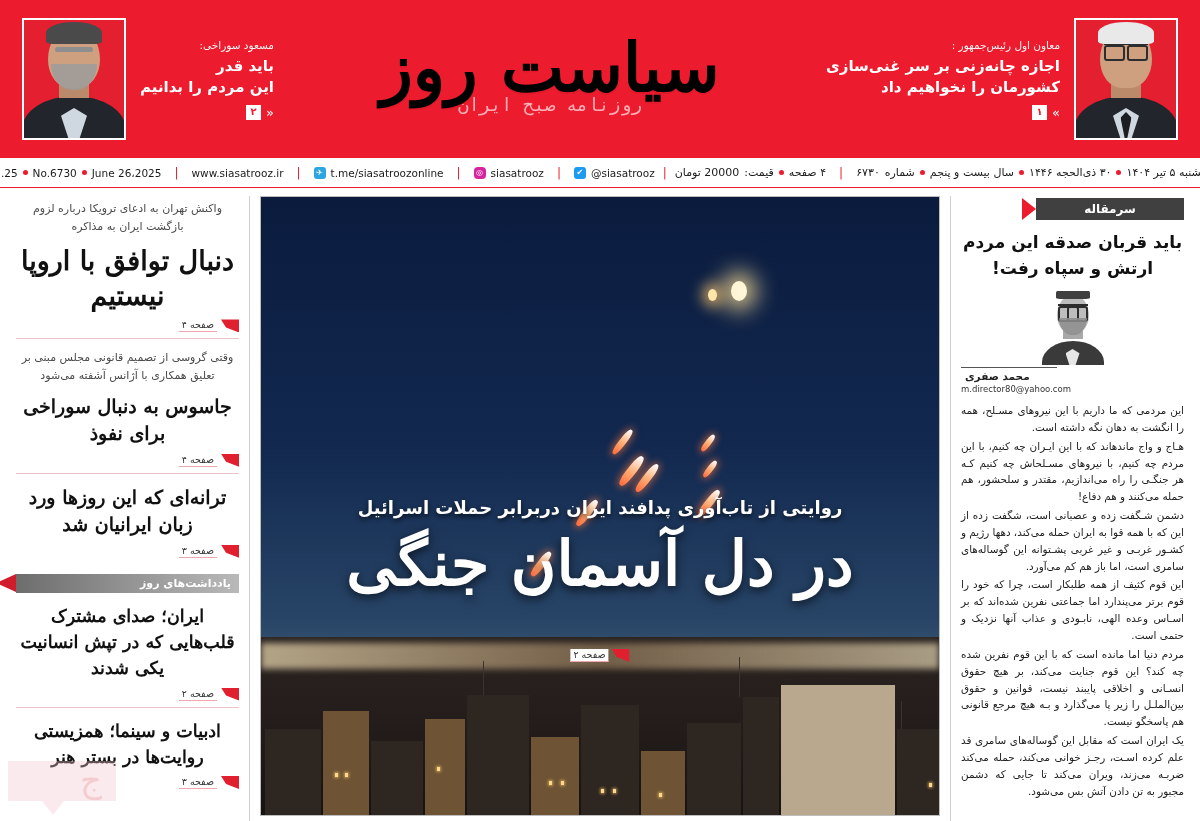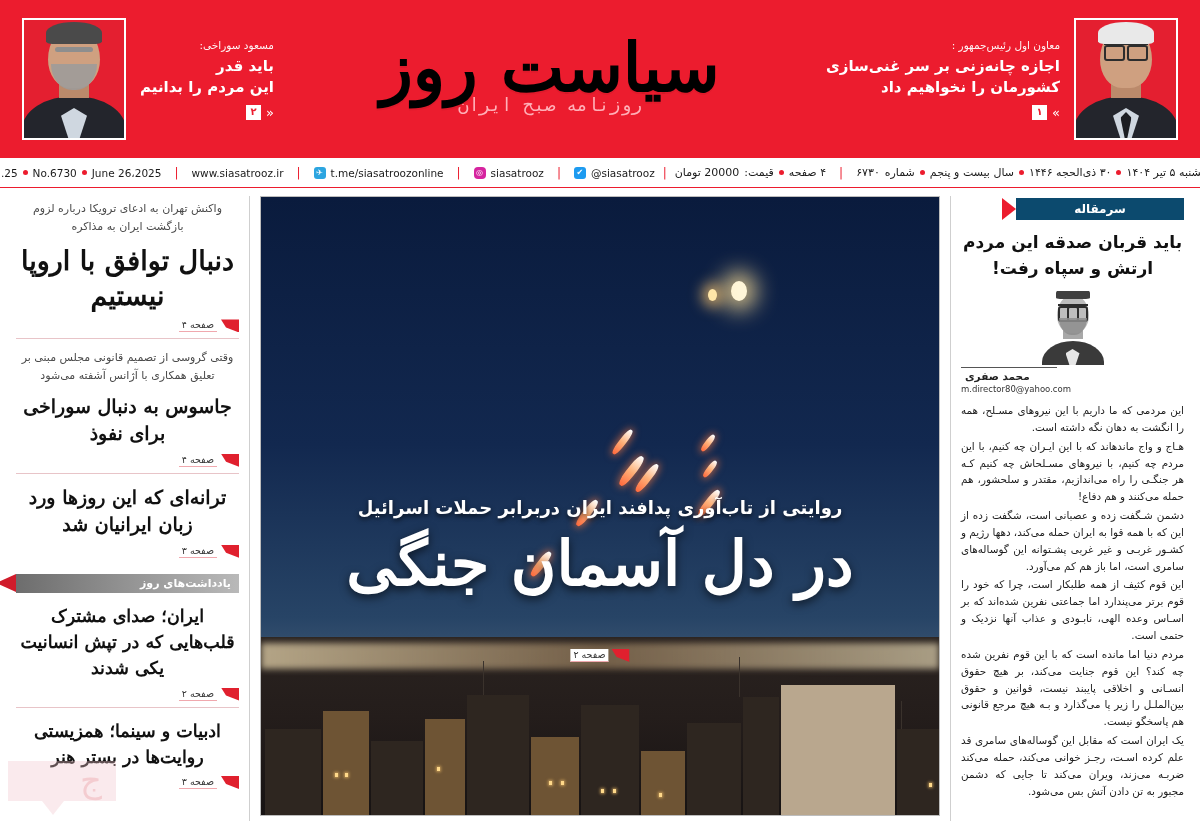--- a/index.html
+++ b/index.html
@@ -169,22 +169,22 @@
     padding: 8px 10px 0 10px;
     gap: 0;
   }
   .col-right { width: 240px; flex: 0 0 240px; padding: 0 6px 0 10px; border-left: 1px solid #cfcfcf; }
   .col-mid   { flex: 1 1 auto; padding: 0 10px; }
   .col-left  { width: 240px; flex: 0 0 240px; padding: 0 10px 0 6px; border-right: 1px solid #cfcfcf; }
 
   
   .sec-flag {
     position: relative;
-    height: 22px; width: 168px; margin: 2px 0 10px auto;
-    background: #0c4a6e; color: #fff;
+    height: 22px; width: 148px; margin: 2px 0 10px auto;
+    background: #404040; color: #fff;
     display: flex; align-items: center; justify-content: center;
     font-size: 12px; font-weight: bold;
   }
   .sec-flag::before {
     content: ""; position: absolute; right: 100%; top: 0;
     border-style: solid; border-width: 11px 0 11px 14px;
     border-color: transparent transparent transparent #ec1c2e;
   }
   .ed-title {
     font-size: 17px; font-weight: bold; line-height: 1.5;

